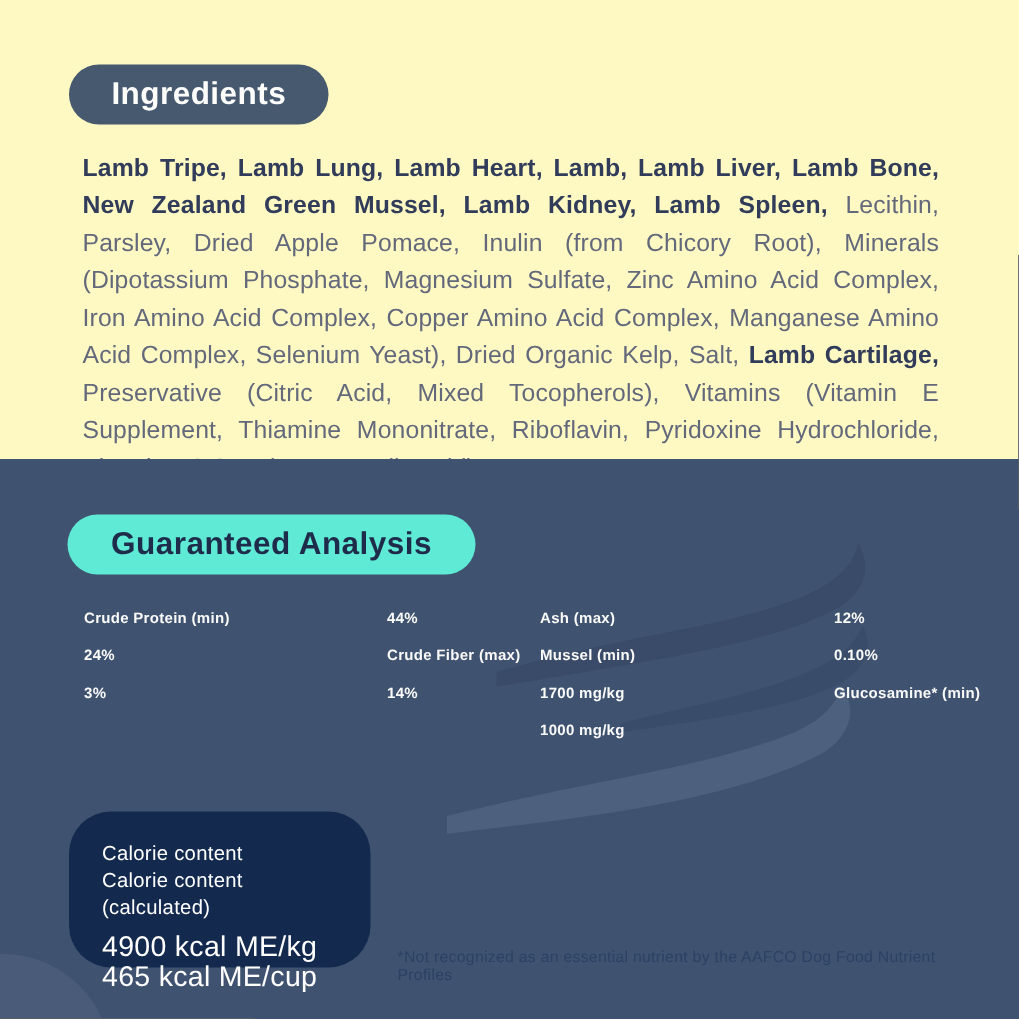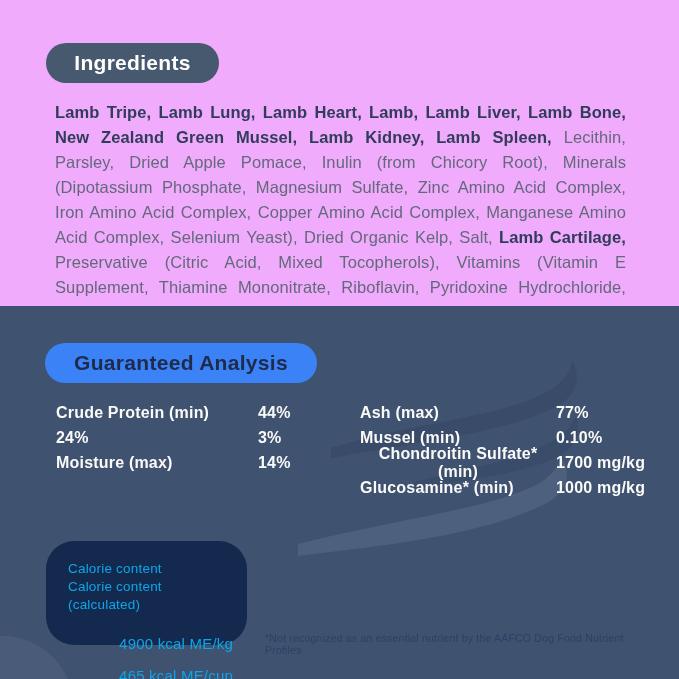--- a/index.html
+++ b/index.html
@@ -8,21 +8,21 @@
   #canvas {
     position: relative;
     width: 679px; height: 679px;
     overflow: hidden;
     background: #EBE7E1;
   }
   
   #ingredients-section {
     position: absolute; left: 0; top: 0;
     width: 679px; height: 306px;
-    background: #f0abfc;
+    background: #fef9c3;
   }
   .pill {
     position: absolute;
     display: flex; align-items: center; justify-content: center;
     border-radius: 22px;
     font-weight: 700;
     letter-spacing: 0.3px;
   }
   #ingredients-pill {
     left: 46px; top: 43px;
@@ -45,49 +45,49 @@
   
   #analysis-section {
     position: absolute; left: 0; top: 306px;
     width: 679px; height: 373px;
     background: #3F5270;
   }
   #wave-decor { position: absolute; left: 0; top: 0; width: 679px; height: 373px; }
   #analysis-pill {
     left: 45px; top: 37px;
     width: 272px; height: 40px;
-    background: #3b82f6;
+    background: #5eead4;
     color: #1E2B4B;
     font-size: 21px;
   }
   .ga-col {
     position: absolute; top: 94px;
     width: 305px;
     display: grid;
     grid-auto-rows: 25px;
     color: #FAFAF8;
-    font-size: 16px;
+    font-size: 10px;
     font-weight: 700;
     letter-spacing: 0.2px;
   }
   #ga-col-left  { left: 56px;  grid-template-columns: 202px 1fr; }
   #ga-col-right { left: 360px; grid-template-columns: 196px 1fr; text-align: center; }
   .ga-cell { display: flex; align-items: center; }
   
   #calorie-card {
     position: absolute;
     left: 46px; top: 235px;
     width: 201px; height: 104px;
     background: #132A4E;
     border-radius: 28px;
-    color: #0ea5e9;
+    color: #ffffff;
     padding: 19px 14px 0 22px;
   }
   .cal-small { font-size: 13.5px; line-height: 18px; letter-spacing: 0.2px; }
-  .cal-big   { font-size: 15px;   line-height: 20px; letter-spacing: 0.2px; margin-top: 12px; text-align: right; }
+  .cal-big   { font-size: 19px;   line-height: 20px; letter-spacing: 0.2px; margin-top: 0; }
   #cal-gap { height: 8px; }
   
   #footnote {
     position: absolute;
     left: 265px; top: 326px;
     width: 380px;
     font-size: 10.5px;
     letter-spacing: 0.2px;
     color: #2C4164;
   }
@@ -114,31 +114,30 @@
     </svg>
 
     <div id="analysis-pill" class="pill">
       <span>Guaranteed Analysis</span>
     </div>
 
     <div id="ga-col-left" class="ga-col">
       <div class="ga-cell">Crude Protein (min)</div>
       <div class="ga-cell">44%</div>
       <div class="ga-cell">24%</div>
+      <div class="ga-cell">Crude Fiber (max)</div>
       <div class="ga-cell">3%</div>
-      <div class="ga-cell">Moisture (max)</div>
       <div class="ga-cell">14%</div>
     </div>
 
     <div id="ga-col-right" class="ga-col">
       <div class="ga-cell">Ash (max)</div>
-      <div class="ga-cell">77%</div>
+      <div class="ga-cell">12%</div>
       <div class="ga-cell">Mussel (min)</div>
       <div class="ga-cell">0.10%</div>
-      <div class="ga-cell">Chondroitin Sulfate* (min)</div>
       <div class="ga-cell">1700 mg/kg</div>
       <div class="ga-cell">Glucosamine* (min)</div>
       <div class="ga-cell">1000 mg/kg</div>
     </div>
 
     <div id="calorie-card">
       <div class="cal-small">Calorie content</div>
       <div class="cal-small">Calorie content (calculated)</div>
       <div id="cal-gap"></div>
       <div class="cal-big">4900 kcal ME/kg</div>

